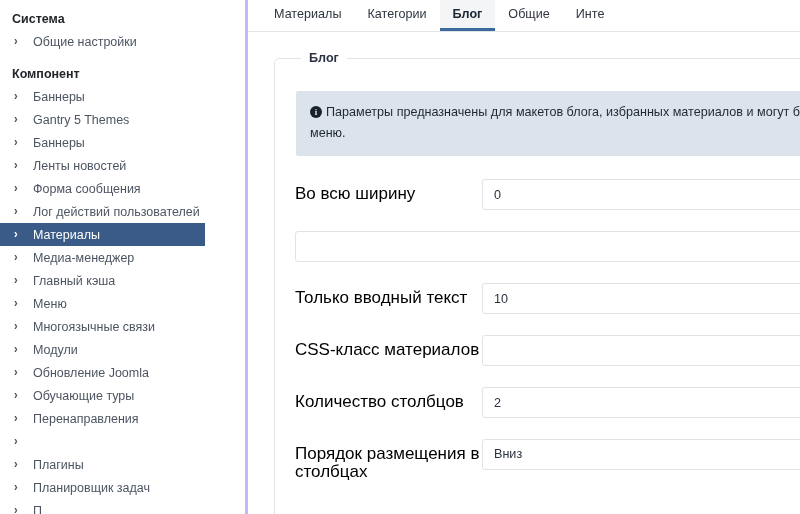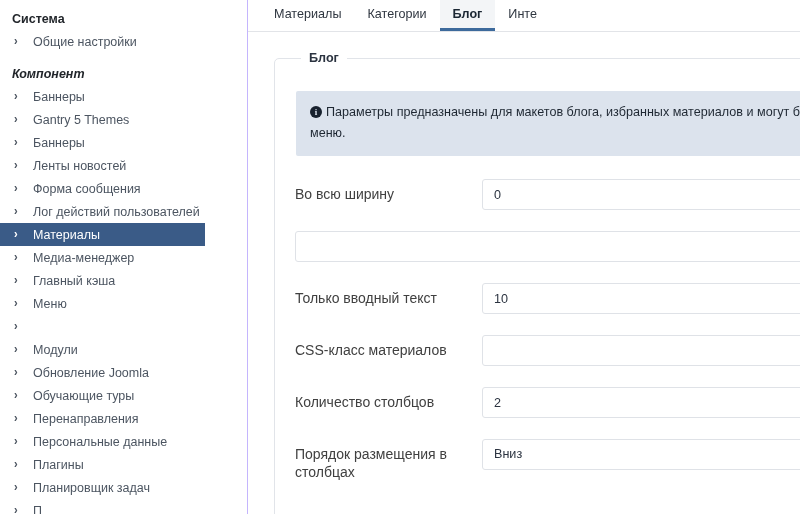--- a/index.html
+++ b/index.html
@@ -19,34 +19,34 @@
     display: flex;
     overflow: hidden;
   }
 
   
   #sidebar {
     width: 248px;
     min-width: 248px;
     height: 514px;
     background: #ffffff;
-    border-right: 1px solid #c4b5fd;
+    border-right: 3px solid #c4b5fd;
     padding: 0;
     overflow: hidden;
     position: relative;
   }
   .side-head {
     font-size: 12.5px;
     font-weight: bold;
     color: #22262b;
     padding: 0 0 0 12px;
     line-height: 14px;
   }
   .side-head.first { margin-top: 12px; }
-  .side-head.second { margin-top: 14px; font-style: italic; }
+  .side-head.second { margin-top: 14px; }
 
   .side-item {
     display: flex;
     align-items: center;
     height: 23px;
     padding-left: 14px;
     font-size: 12.5px;
     color: #4c5561;
     cursor: pointer;
     white-space: nowrap;
@@ -172,22 +172,22 @@
   }
   .row {
     display: flex;
     align-items: flex-start;
     margin-bottom: 21px;
     padding-left: 20px;
   }
   .row-label {
     width: 187px;
     min-width: 187px;
-    font-size: 14px;
-    color: #404040;
+    font-size: 17px;
+    color: #000000;
     line-height: 18px;
     padding-top: 6px;
   }
   .row-field { flex: 1 1 auto; }
   .ctl {
     width: 600px;
     height: 31px;
     border: 1px solid #dfe2e7;
     border-radius: 3px;
     background: #ffffff;
@@ -251,40 +251,40 @@
         <div class="side-item">
           <span class="chev">›</span>
           <span>Главный кэша</span>
         </div>
         <div class="side-item">
           <span class="chev">›</span>
           <span>Меню</span>
         </div>
         <div class="side-item">
           <span class="chev">›</span>
+          <span>Многоязычные связи</span>
         </div>
         <div class="side-item">
           <span class="chev">›</span>
           <span>Модули</span>
         </div>
         <div class="side-item">
           <span class="chev">›</span>
           <span>Обновление Joomla</span>
         </div>
         <div class="side-item">
           <span class="chev">›</span>
           <span>Обучающие туры</span>
         </div>
         <div class="side-item">
           <span class="chev">›</span>
           <span>Перенаправления</span>
         </div>
         <div class="side-item">
           <span class="chev">›</span>
-          <span>Персональные данные</span>
         </div>
         <div class="side-item">
           <span class="chev">›</span>
           <span>Плагины</span>
         </div>
         <div class="side-item">
           <span class="chev">›</span>
           <span>Планировщик задач</span>
         </div>
         <div class="side-item">
@@ -300,20 +300,23 @@
         <div class="tab">
           <span>Материалы</span>
         </div>
         <div class="tab">
           <span>Категории</span>
         </div>
         <div class="tab active">
           <span>Блог</span>
         </div>
         <div class="tab">
+          <span>Общие</span>
+        </div>
+        <div class="tab">
           <span>Инте</span>
         </div>
       </div>
 
     <div id="panel">
 
       <div id="panel-legend">Блог</div>
 
       <div id="alert">
         <span class="info-ico">i</span><span>Параметры предназначены для макетов блога, избранных материалов и могут быть переопределены в параметрах пункта меню.</span>

